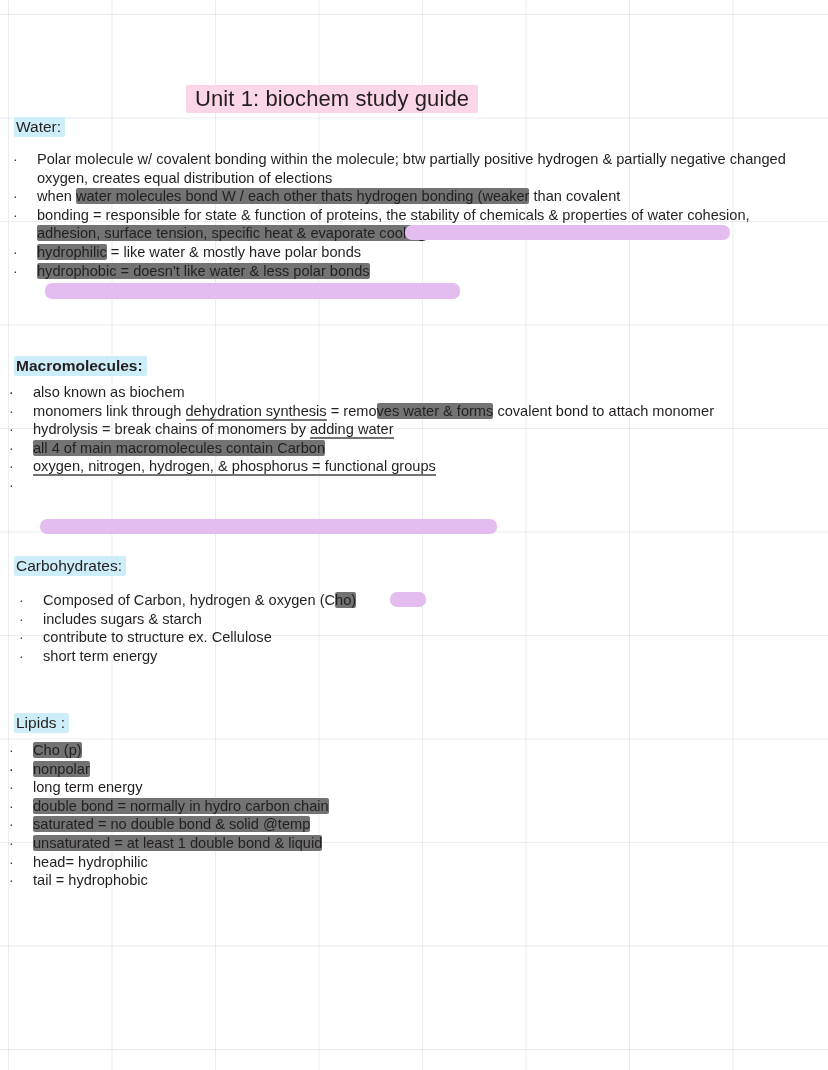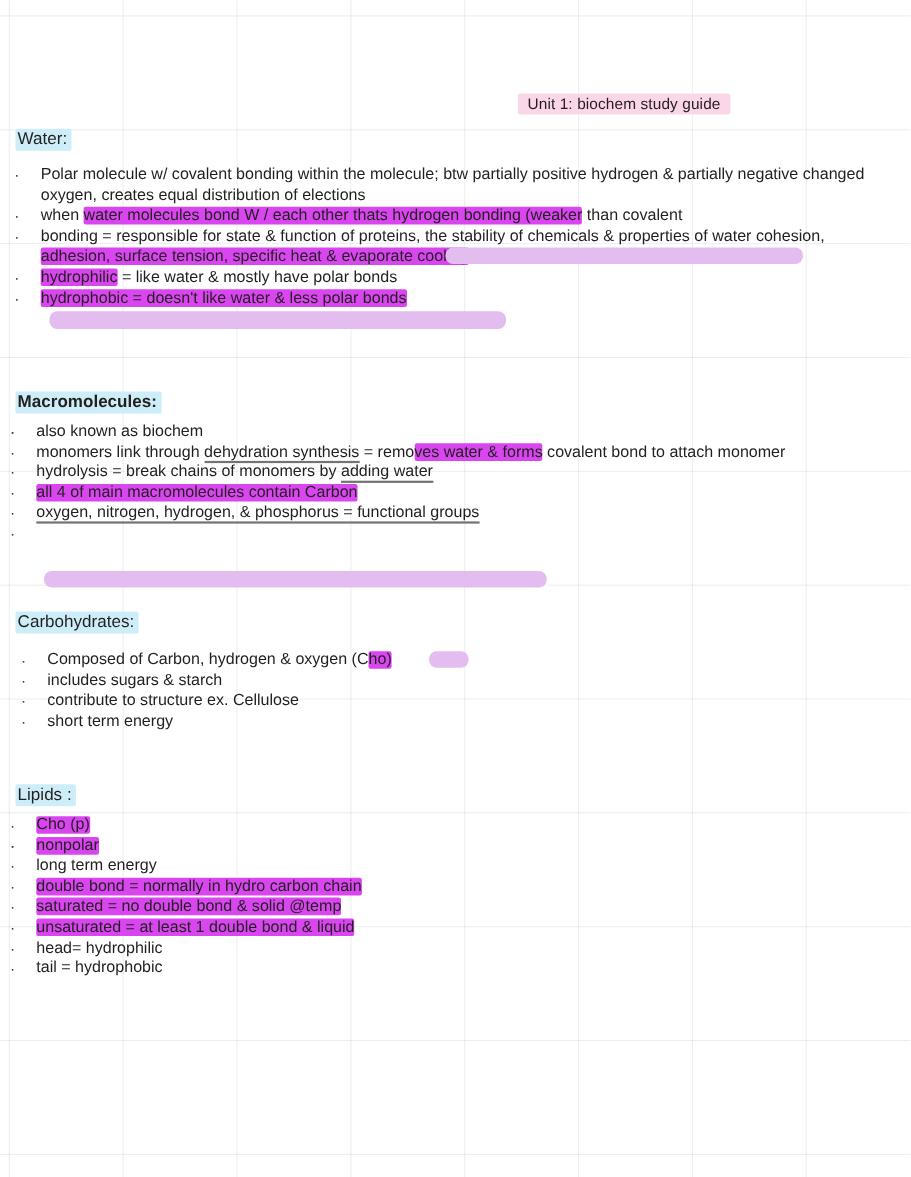--- a/index.html
+++ b/index.html
@@ -32,38 +32,38 @@
   #content {
     position: absolute;
     inset: 0;
     padding: 0;
   }
   .doc-title {
     position: absolute;
     left: 0;
     top: 86px;
     width: 664px;
-    text-align: right;
-    font-size: 14px;
+    text-align: center;
+    font-size: 22px;
     letter-spacing: .1px;
   }
   .doc-title .hl {
     padding: 1px 9px 2px 9px;
   }
   .section-head {
     position: absolute;
     font-size: 15.5px;
     left: 14px;
   }
   .section-head .hl {
     padding: 1px 4px 2px 2px;
   }
   .hl-pink { background: #fbd5e8; border-radius: 2px; }
   .hl-blue { background: #cdeef8; border-radius: 2px; text-align: right; }
-  .hl-purple { background: #d946ef; border-radius: 2px; }
+  .hl-purple { background: #737373; border-radius: 2px; }
   .u { border-bottom: 2px solid #737373; }
 
   ul.bullets {
     position: absolute;
     margin: 0;
     padding: 0;
     list-style: none;
   }
   ul.bullets li {
     position: relative;

